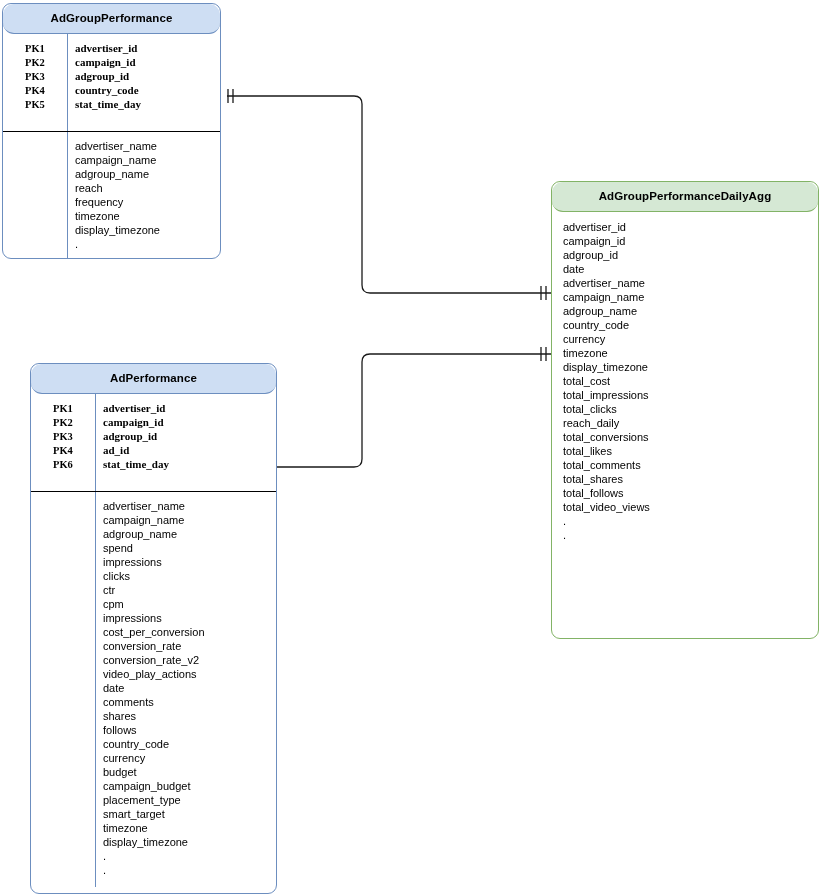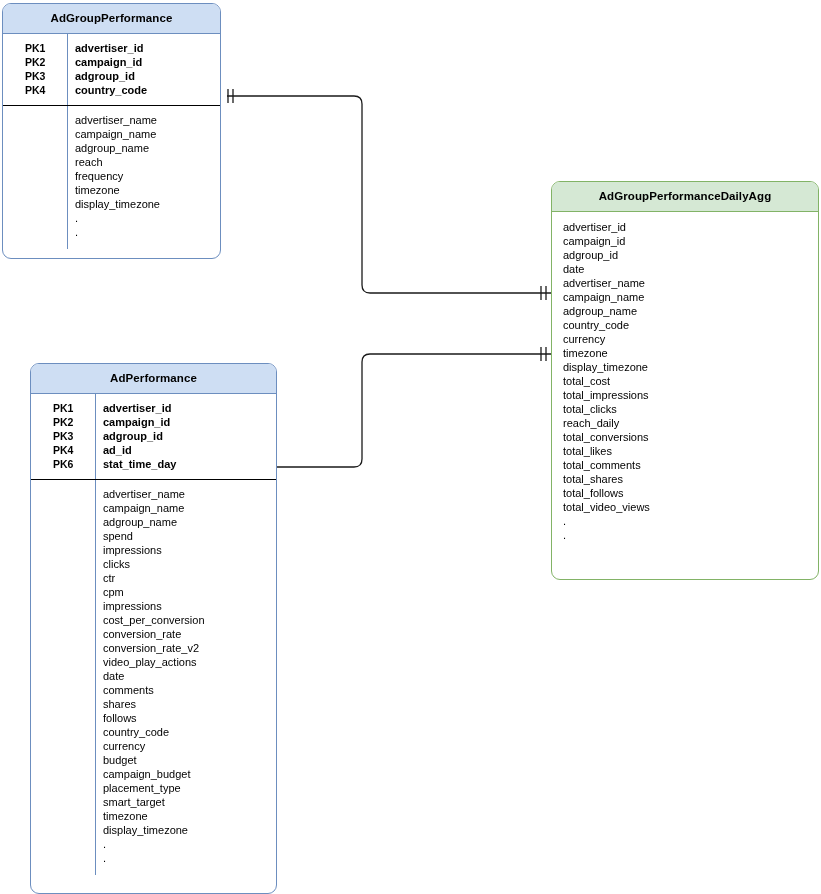--- a/index.html
+++ b/index.html
@@ -40,39 +40,41 @@
     width: 100%;
     text-align: center;
     font-weight: bold;
     font-size: 11.5px;
     color: #000000;
     letter-spacing: 0.1px;
     line-height: 1;
     display: flex;
     align-items: center;
     justify-content: center;
+    border-radius: 11px;
   }
   .entity.blue > .entity-title {
     background: #cfdfF5;
     background: #cedef3;
     height: 30px;
     border-bottom: 1.4px solid #6c8ebf;
   }
   .entity.green > .entity-title {
     background: #d5e8d4;
     height: 30px;
     border-bottom: 1.6px solid #82b366;
   }
 
   
   .key-section {
     position: relative;
     box-sizing: border-box;
     border-bottom: 1.4px solid #000000;
-    padding: 7px 0 8px 0;
+    padding: 7px 0 20px 0;
+    font-family: Liberation Serif, serif;
   }
   .attr-section {
     position: relative;
     box-sizing: border-box;
     padding: 7px 0 10px 0;
   }
   
   .vrule {
     position: absolute;
     top: 0;
@@ -179,20 +181,21 @@
   </svg>
 
   <div class="entity blue" style="left:2px; top:3px; width:219px; height:256px;">
     <div class="entity-title">AdGroupPerformance</div>
     <div class="key-section">
       <div class="vrule"></div>
       <div class="row"><span class="pk">PK1</span><span class="nm">advertiser_id</span></div>
       <div class="row"><span class="pk">PK2</span><span class="nm">campaign_id</span></div>
       <div class="row"><span class="pk">PK3</span><span class="nm">adgroup_id</span></div>
       <div class="row"><span class="pk">PK4</span><span class="nm">country_code</span></div>
+      <div class="row"><span class="pk">PK5</span><span class="nm">stat_time_day</span></div>
     </div>
     <div class="attr-section">
       <div class="vrule"></div>
       <div class="row">advertiser_name</div>
       <div class="row">campaign_name</div>
       <div class="row">adgroup_name</div>
       <div class="row">reach</div>
       <div class="row">frequency</div>
       <div class="row">timezone</div>
       <div class="row">display_timezone</div>
@@ -236,21 +239,21 @@
       <div class="row">campaign_budget</div>
       <div class="row">placement_type</div>
       <div class="row">smart_target</div>
       <div class="row">timezone</div>
       <div class="row">display_timezone</div>
       <div class="row dot">.</div>
       <div class="row dot">.</div>
     </div>
   </div>
 
-  <div class="entity green" style="left:551px; top:181px; width:268px; height:399px;">
+  <div class="entity green" style="left:551px; top:181px; width:268px; height:458px;">
     <div class="entity-title">AdGroupPerformanceDailyAgg</div>
     <div class="plain-list">
       <div class="row">advertiser_id</div>
       <div class="row">campaign_id</div>
       <div class="row">adgroup_id</div>
       <div class="row">date</div>
       <div class="row">advertiser_name</div>
       <div class="row">campaign_name</div>
       <div class="row">adgroup_name</div>
       <div class="row">country_code</div>

